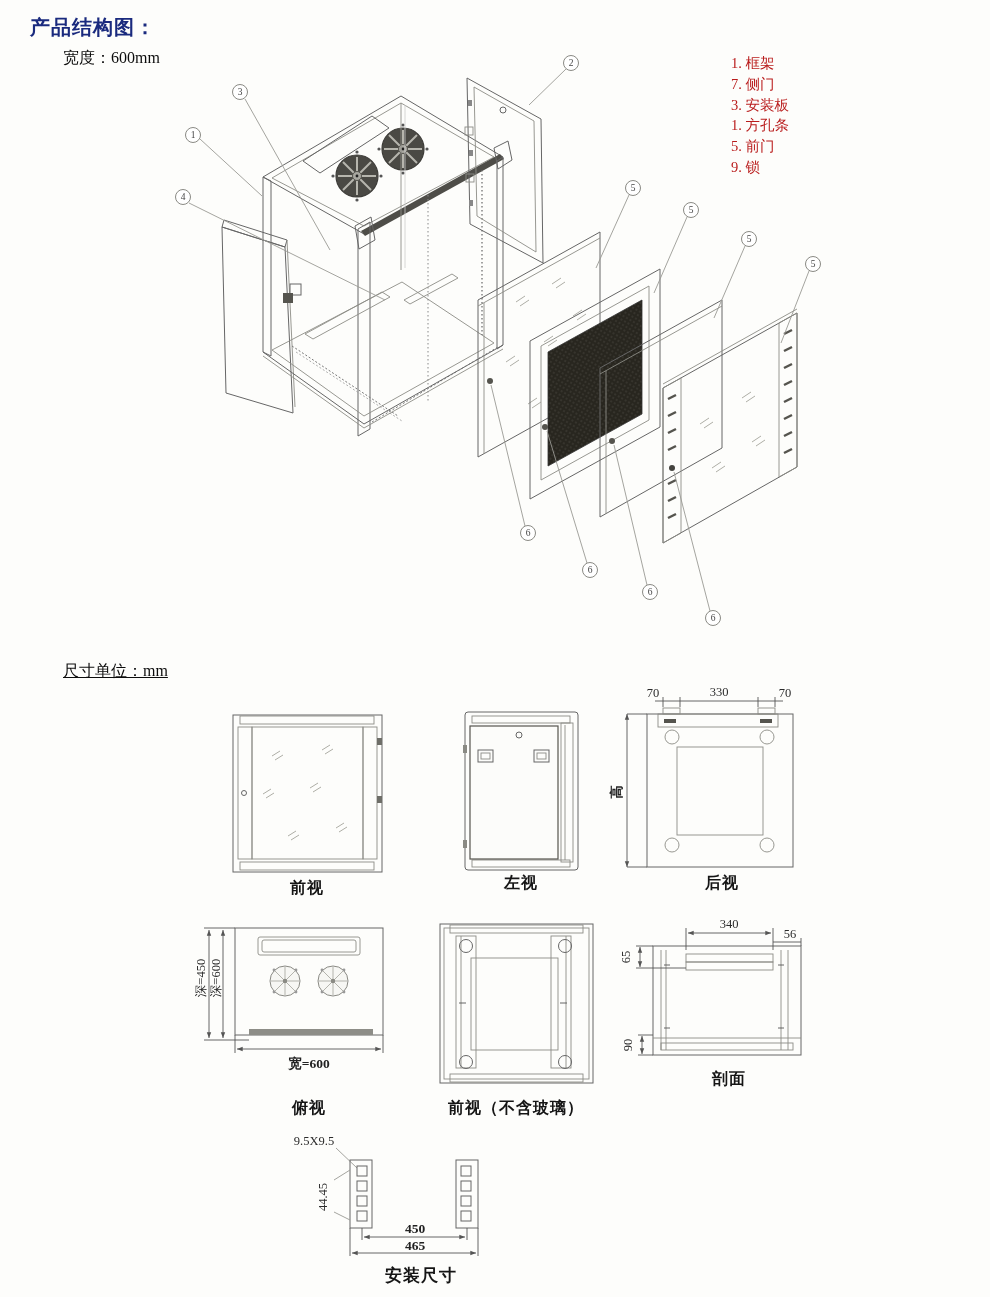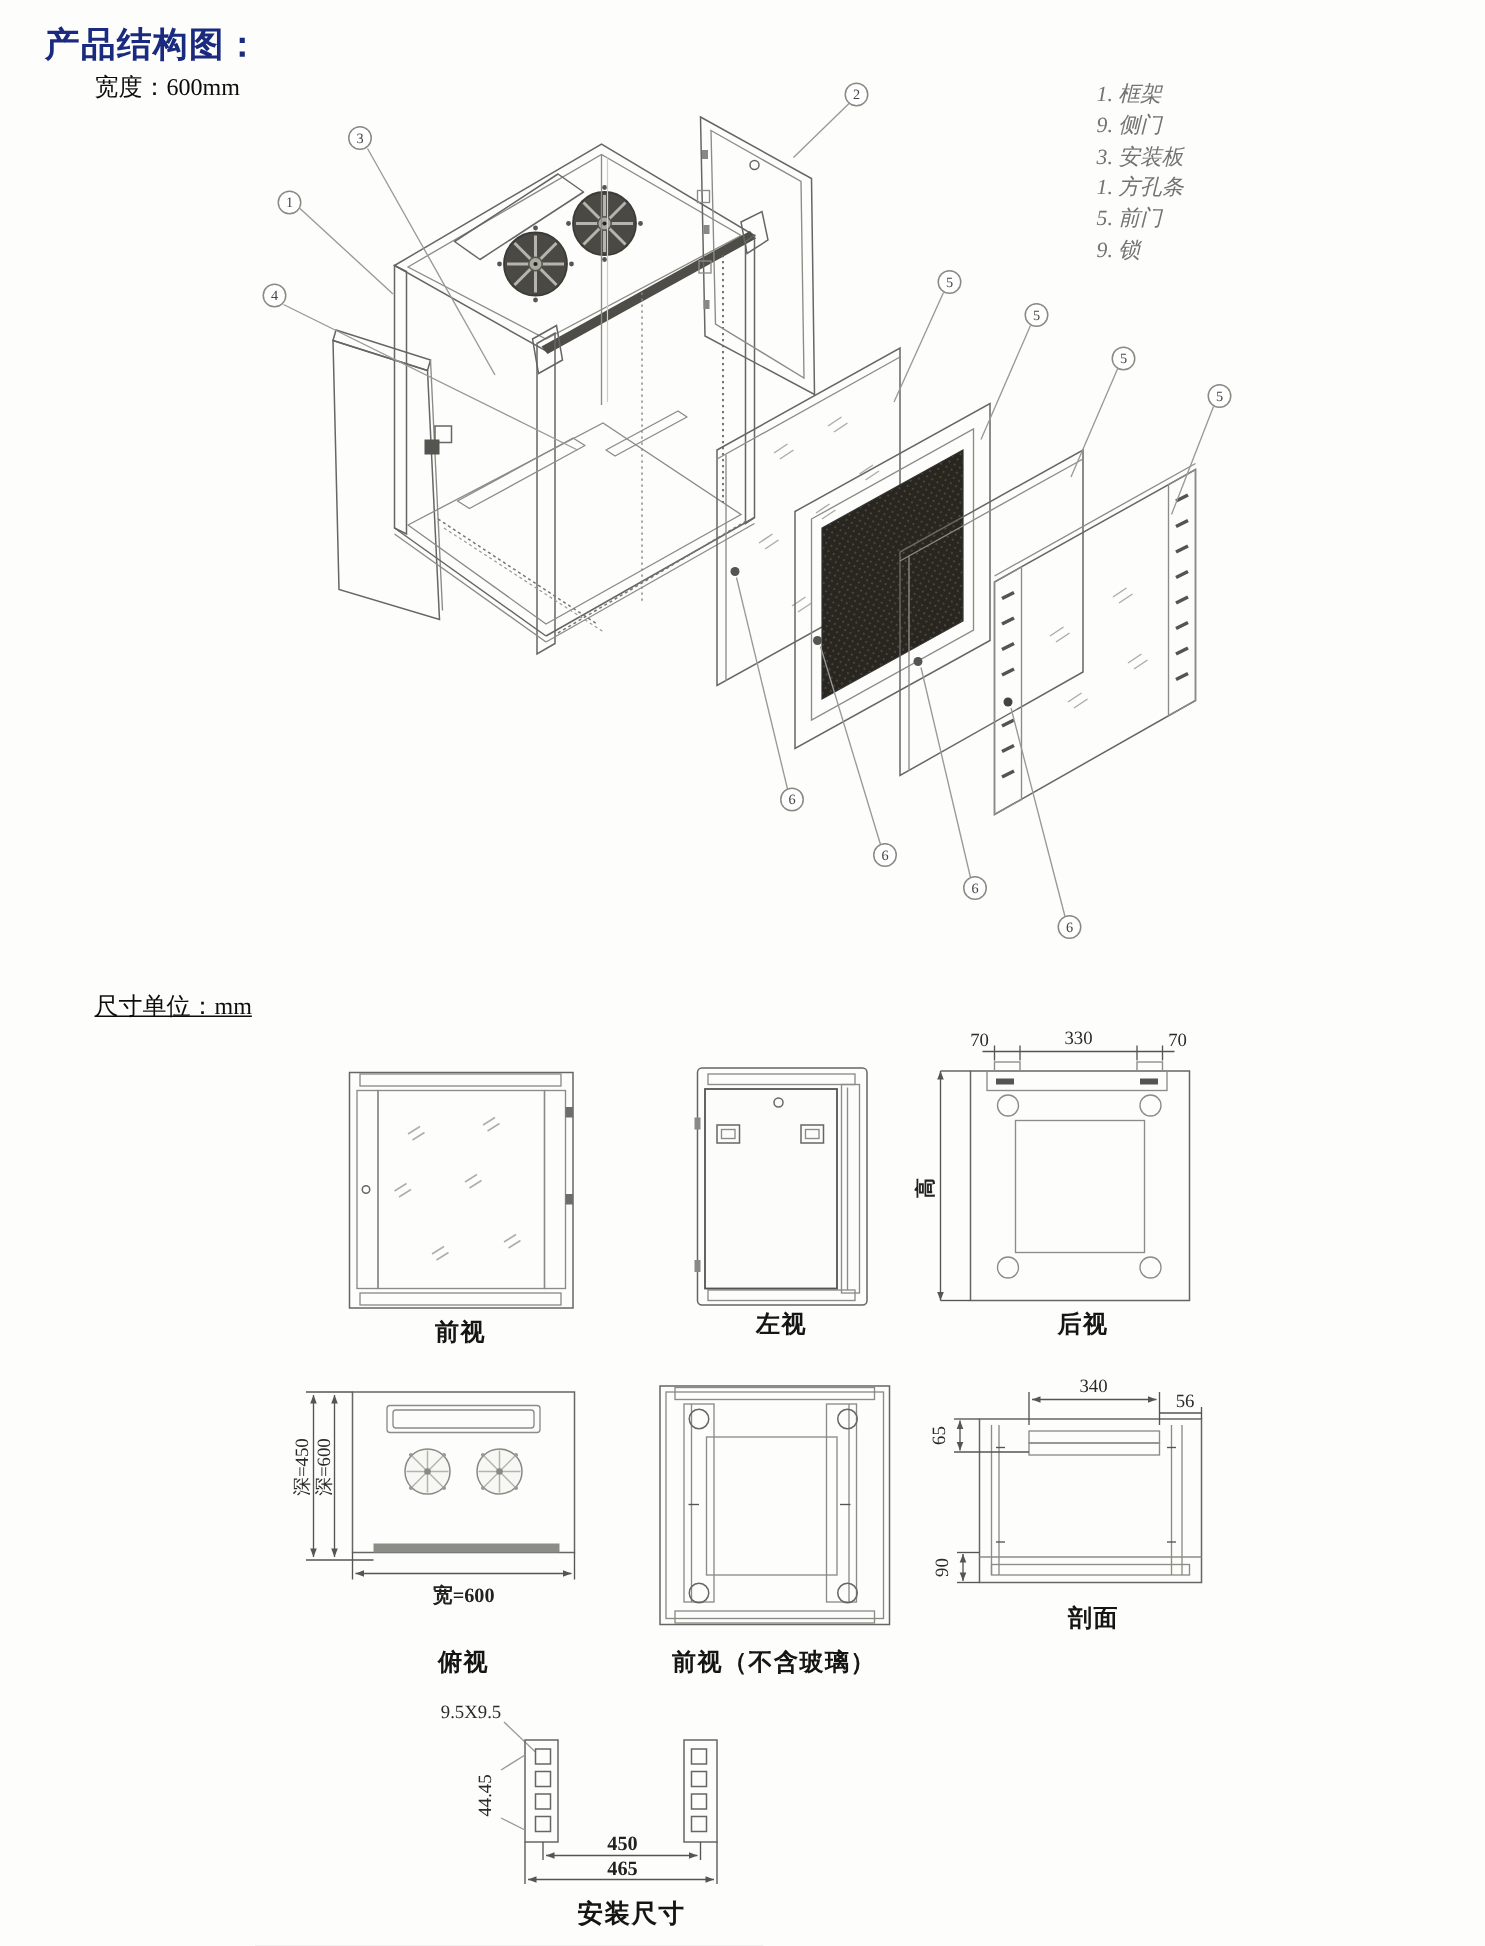--- a/index.html
+++ b/index.html
@@ -1,20 +1,20 @@
 <!DOCTYPE html>
 <html><head>
 <meta charset="utf-8">
 <style>
   html,body{margin:0;padding:0;background:#e8e8e6;}
   .page{position:relative;width:990px;height:1297px;background:#fdfdfb;margin:0 auto;overflow:hidden;
         font-family:"Liberation Serif","DejaVu Serif",serif;}
-  .title{position:absolute;font-size:23px;font-weight:700;color:#1a2a7e;letter-spacing:1px;}
+  .title{position:absolute;font-size:20px;font-weight:700;color:#1a2a7e;letter-spacing:1px;}
   .note{position:absolute;font-size:16px;color:#0c0c0c;}
-  .legend{position:absolute;left:731px;top:53px;font-size:14.5px;color:#737373;line-height:20.8px;font-style:italic;}
+  .legend{position:absolute;left:731px;top:53px;font-size:14.5px;color:#b91c1c;line-height:20.8px;}
   .legend div{white-space:nowrap;}
   svg{position:absolute;overflow:visible;}
   svg text{font-family:"Liberation Serif","DejaVu Serif",serif;}
   .num{font-size:12.5px;fill:#2b2b2b;}
   .numb{font-size:13.5px;fill:#222;font-weight:700;}
   .vl{font-size:16px;font-weight:700;fill:#151515;letter-spacing:1px;}
   .bn{font-size:9.5px;fill:#444;}
   .thin{stroke:#8c8c86;stroke-width:0.9;fill:none;}
   .ln{stroke:#666;stroke-width:1;fill:none;}
   .dim{stroke:#555;stroke-width:0.9;fill:none;}
@@ -218,21 +218,21 @@
         </g>
       <g>
           <circle cx="713" cy="618" r="7.5"></circle>
           <text class="bn" x="713" y="621.2" text-anchor="middle" stroke="none">6</text>
         </g>
     </g>
   </svg>
 
   <div class="legend">
     <div>1. 框架</div>
-    <div>9. 侧门</div>
+    <div>7. 侧门</div>
     <div>3. 安装板</div>
     <div>1. 方孔条</div>
     <div>5. 前门</div>
     <div>9. 锁</div>
   </div>
 
   <div class="note" style="left:63px;top:661px;text-decoration:underline;">尺寸单位：mm</div>
 
   <svg style="left:190px;top:675px;" width="660" height="620" viewBox="190 675 660 620">
     <defs>

